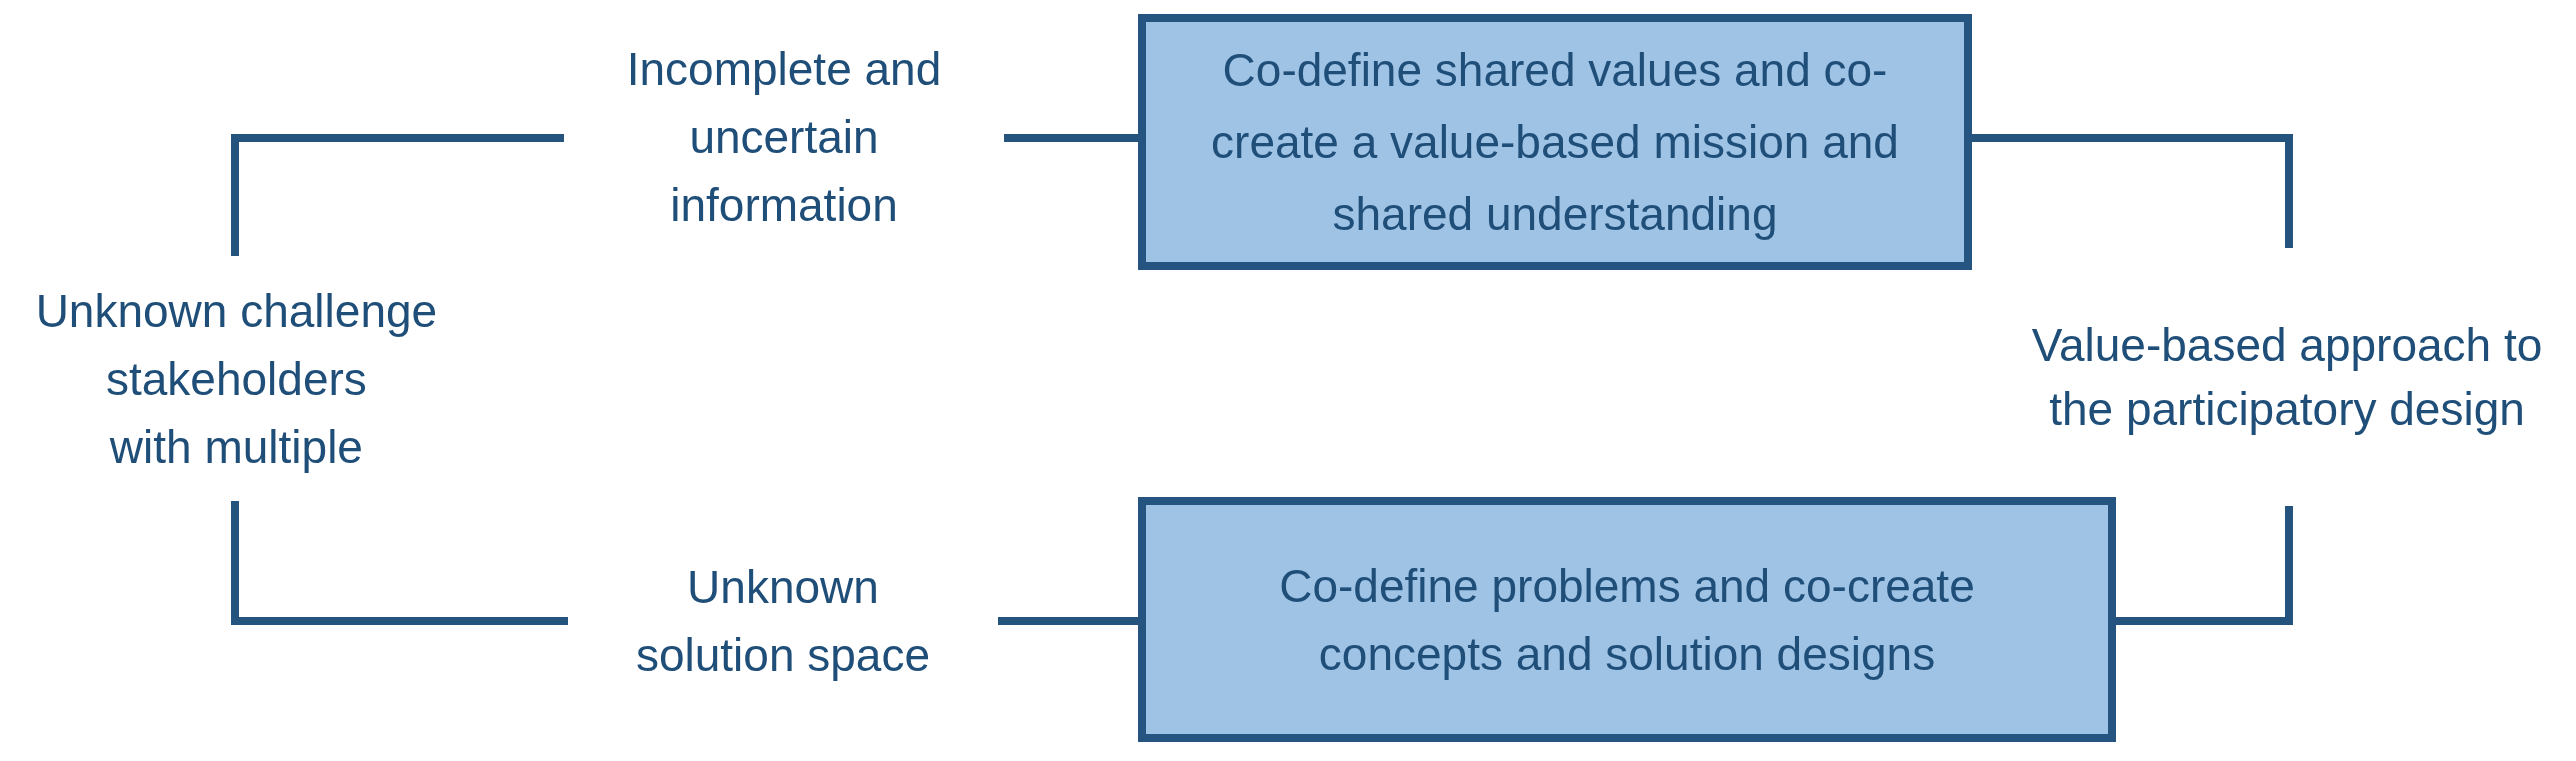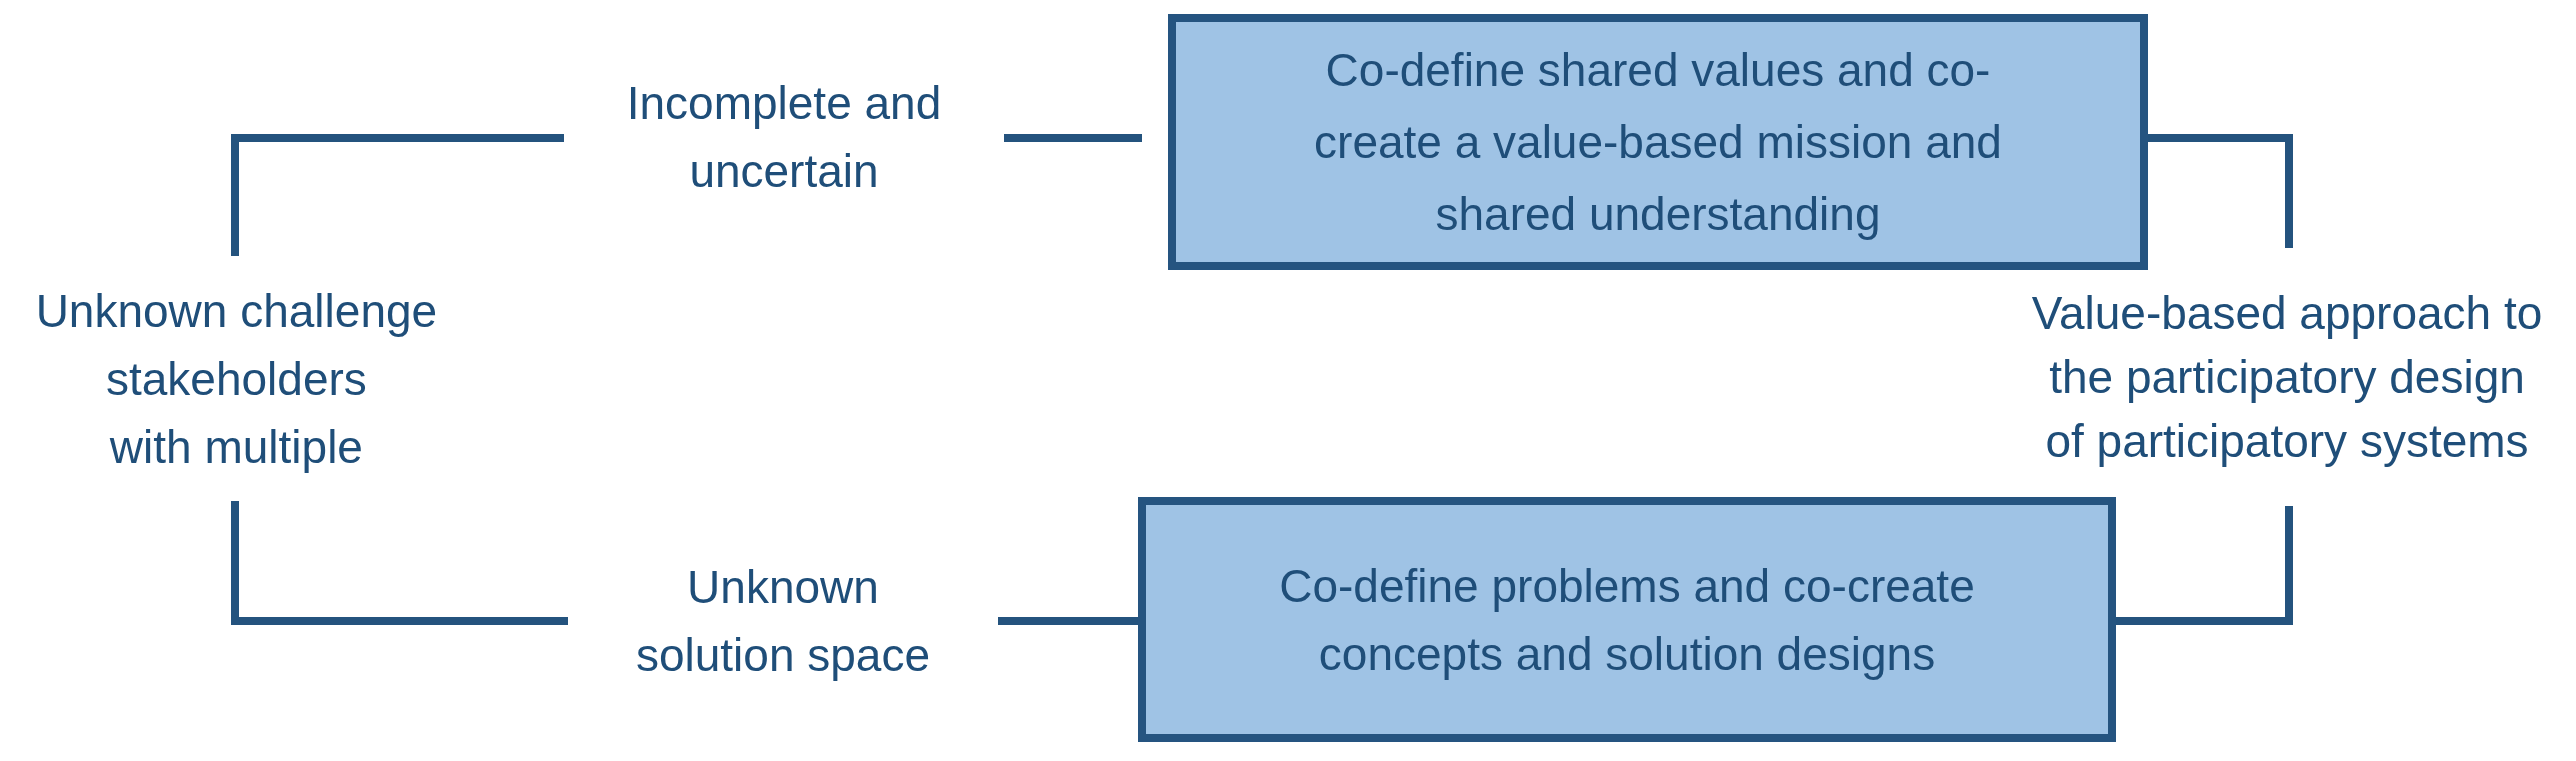--- a/index.html
+++ b/index.html
@@ -58,21 +58,21 @@
     display: flex;
     flex-direction: column;
     align-items: center;
     justify-content: center;
     text-align: center;
     font-size: 46px;
     line-height: 72px;
     box-sizing: border-box;
     white-space: nowrap;
   }
-  .box-top    { left: 1168px; top: 13.7px;  width: 980px; height: 256px; }
+  .box-top    { left: 1138px; top: 13.7px;  width: 834px; height: 256px; }
   .box-bottom { left: 1138px; top: 497px; width: 978px; height: 245px; line-height: 68px; }
 
   .ln { display: block; }
 </style>
 </head>
 <body>
 
 <div class="canvas">
 
   <div class="line h-top-left"></div>
@@ -85,31 +85,31 @@
 
   <div class="label label-left">
     <span class="ln">Unknown challenge</span>
     <span class="ln">stakeholders</span>
     <span class="ln">with multiple</span>
   </div>
 
   <div class="label label-top">
     <span class="ln">Incomplete and</span>
     <span class="ln">uncertain</span>
+    <span class="ln">information</span>
   </div>
 
   <div class="label label-bottom">
     <span class="ln">Unknown</span>
     <span class="ln">solution space</span>
   </div>
 
   <div class="label label-right">
     <span class="ln">Value-based approach to</span>
     <span class="ln">the participatory design</span>
-    <span class="ln">of participatory systems</span>
   </div>
 
   <div class="box box-top">
     <span class="ln">Co-define shared values and co-</span>
     <span class="ln">create a value-based mission and</span>
     <span class="ln">shared understanding</span>
   </div>
 
   <div class="box box-bottom">
     <span class="ln">Co-define problems and co-create</span>

